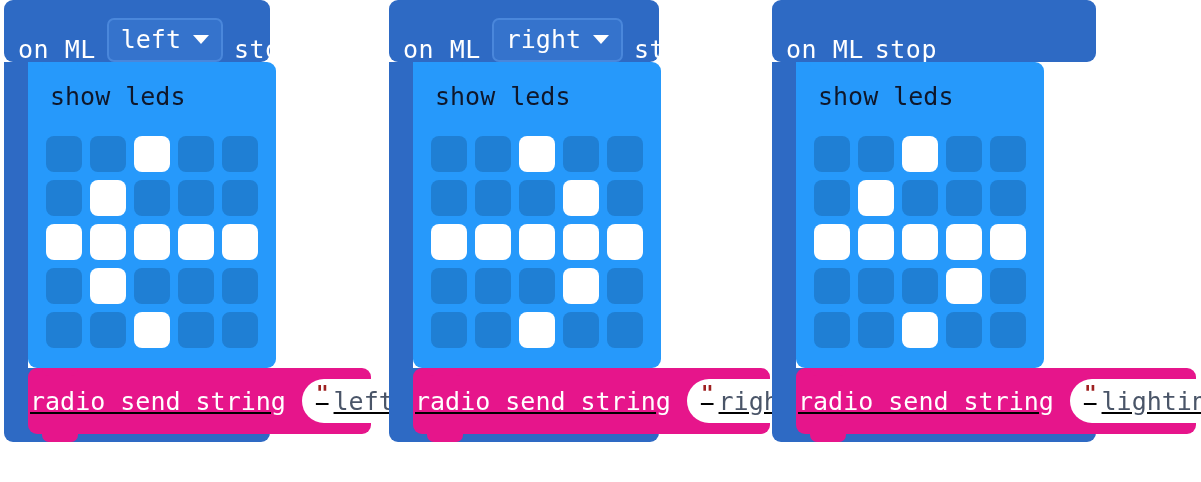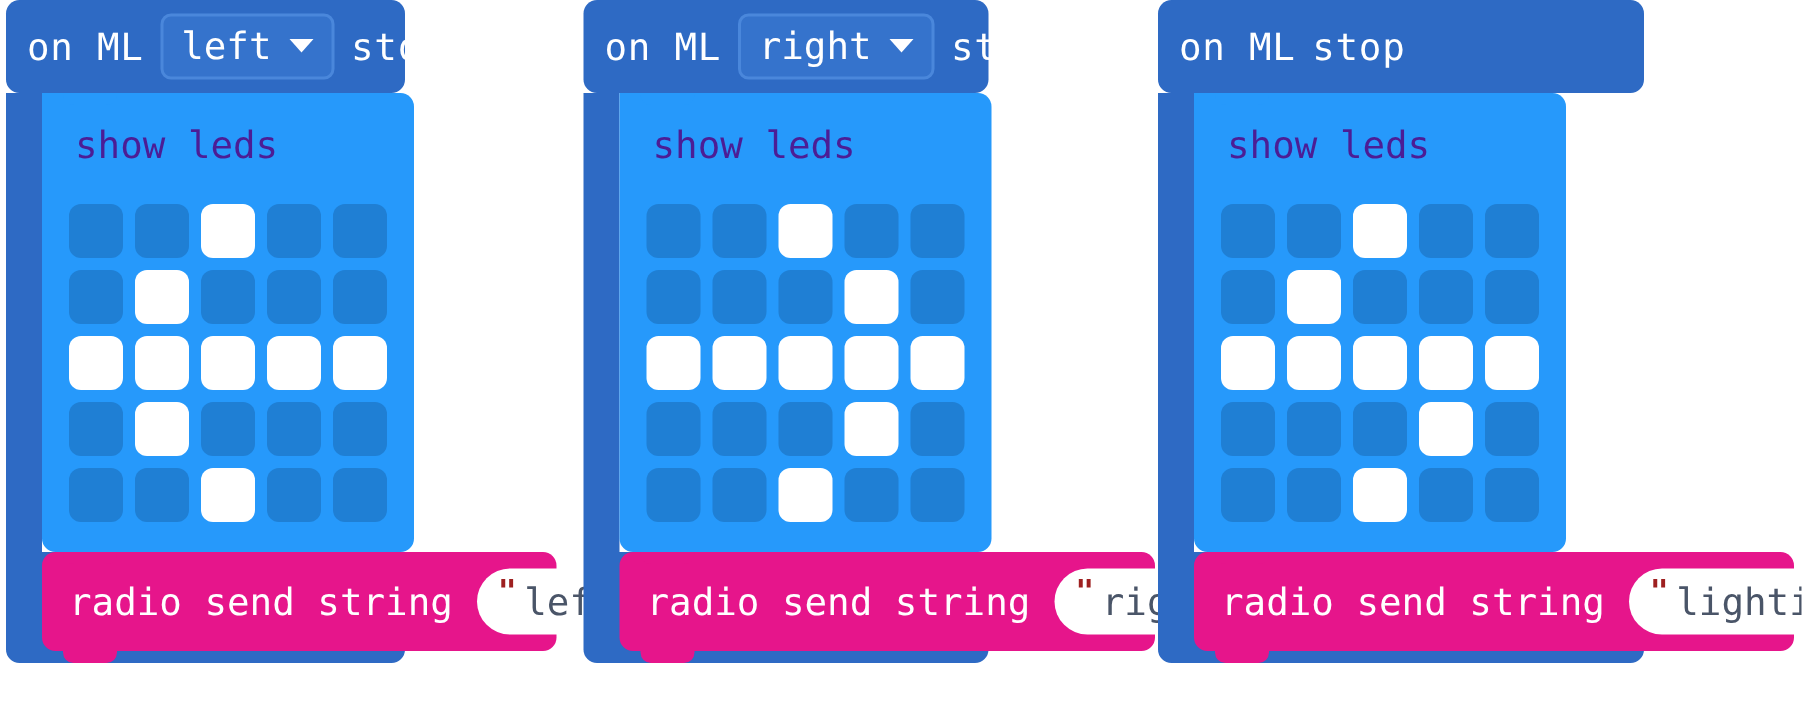--- a/index.html
+++ b/index.html
@@ -8,48 +8,48 @@
     background:#ffffff;
     font-family:"DejaVu Sans Mono","Liberation Mono",monospace;
     overflow:hidden;
     position:relative;
   }
   .canvas{position:absolute;left:0;top:0;width:1201px;height:482px;}
 
   
   .stack{position:absolute;top:0;}
   .wrap-head{position:absolute;left:0;top:0;background:#2e6ac4;border-radius:9px;
-    display:flex;align-items:center;gap:11px;padding:12px 14px;box-sizing:border-box;}
+    display:flex;align-items:flex-end;gap:11px;padding:0 14px;box-sizing:border-box;}
   .wrap-foot{position:absolute;left:0;background:#2e6ac4;border-radius:0 9px 9px 9px;}
   .wrap-spine{position:absolute;left:0;background:#2e6ac4;width:24px;}
 
   .lbl{color:#ffffff;font-size:25px;line-height:1;letter-spacing:0.5px;white-space:nowrap;}
 
   .dropdown{
     display:inline-flex;align-items:center;gap:12px;
     background:#3573cc;border:2px solid #4a87db;border-radius:7px;
     padding:7px 12px 8px 12px;box-sizing:border-box;
   }
   .dd-text{color:#ffffff;font-size:25px;line-height:1;white-space:nowrap;}
   .caret{width:0;height:0;border-left:8px solid transparent;border-right:8px solid transparent;
     border-top:9px solid #ffffff;display:inline-block;}
 
   
   .leds{position:absolute;background:#2699fb;border-radius:0 9px 9px 9px;}
-  .leds .title{position:absolute;left:22px;top:22px;color:#4c1d95;font-size:25px;line-height:1;}
+  .leds .title{position:absolute;left:22px;top:22px;color:#0f172a;font-size:25px;line-height:1;}
   .notch{position:absolute;left:14px;top:0;width:36px;height:8px;
     background:inherit;border-radius:0 0 7px 7px;}
   .grid{position:absolute;display:grid;grid-template-columns:repeat(5,36px);
     grid-template-rows:repeat(5,36px);gap:8px;}
   .cell{width:36px;height:36px;border-radius:8px;background:#1f7fd4;}
   .cell.on{background:#ffffff;}
 
   
   .radio{position:absolute;background:#e6158b;border-radius:9px;
-    display:flex;align-items:center;gap:16px;box-sizing:border-box;padding:0 18px;}
+    display:flex;align-items:center;gap:16px;box-sizing:border-box;padding:0 2px;text-decoration:underline;}
   .radio .rtext{color:#ffffff;font-size:25px;line-height:1;white-space:nowrap;}
   .pill{background:#ffffff;border-radius:24px;height:44px;display:flex;align-items:center;
     padding:0 14px;box-sizing:border-box;position:relative;}
   .q{color:#9e2020;font-size:21px;line-height:1;position:relative;top:-7px;font-weight:700;}
   .pval{color:#4a5568;font-size:25px;line-height:1;white-space:nowrap;padding:0 5px;}
 
   .rnotch-top{position:absolute;left:14px;top:0;width:36px;height:8px;background:#e6158b;
     border-radius:0 0 7px 7px;}
   .rnotch-bot{position:absolute;left:14px;bottom:-8px;width:36px;height:8px;background:#e6158b;
     border-radius:0 0 7px 7px;}

